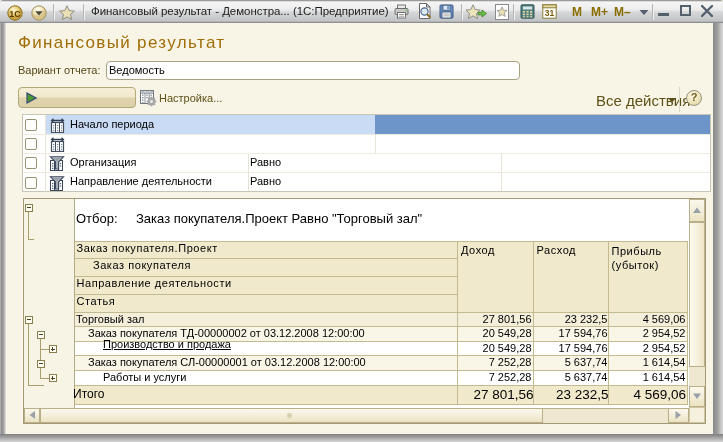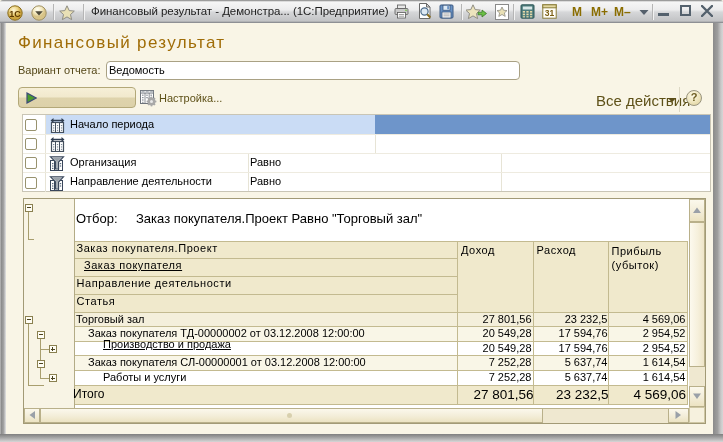--- a/index.html
+++ b/index.html
@@ -264,21 +264,21 @@
 <div class="abs" style="left:75px;top:340.7px;width:613px;height:1px;background:#c3ba90;"></div>
 <div class="abs" style="left:75px;top:355.3px;width:613px;height:1px;background:#c3ba90;"></div>
 <div class="abs" style="left:75px;top:369.9px;width:613px;height:1px;background:#c3ba90;"></div>
 <div class="abs" style="left:75px;top:384.5px;width:613px;height:1px;background:#c3ba90;"></div>
 <div class="abs" style="left:75px;top:404px;width:613px;height:1px;background:#c3ba90;"></div>
 
 <div class="abs" style="left:76px;top:210.5px;font-size:13px;color:#000;">Отбор:</div>
 <div class="abs" style="left:136px;top:210.5px;font-size:13px;color:#000;">Заказ покупателя.Проект Равно "Торговый зал"</div>
 
 <div class="abs rt" style="left:76.5px;top:240.5px;height:17.8px;line-height:14px;letter-spacing:0.55px;">Заказ покупателя.Проект</div>
-<div class="abs rt" style="left:84px;top:258.3px;height:17.8px;line-height:14px;letter-spacing:0.55px;text-decoration:underline;">Заказ покупателя</div>
+<div class="abs rt" style="left:93px;top:258.3px;height:17.8px;line-height:14px;letter-spacing:0.55px;">Заказ покупателя</div>
 <div class="abs rt" style="left:76.5px;top:276.1px;height:17.8px;line-height:14px;letter-spacing:0.55px;">Направление деятельности</div>
 <div class="abs rt" style="left:76.5px;top:293.9px;height:17.6px;line-height:14px;letter-spacing:0.55px;">Статья</div>
 <div class="abs rt" style="left:461px;top:244px;letter-spacing:0.55px;">Доход</div>
 <div class="abs rt" style="left:536.5px;top:244px;letter-spacing:0.55px;">Расход</div>
 <div class="abs rt" style="left:611.5px;top:244px;line-height:14px;letter-spacing:0.55px;">Прибыль<br>(убыток)</div>
 
 <div class="abs rt" style="left:76px;top:311.5px;height:14.6px;line-height:14.6px;">Торговый зал</div>
 <div class="abs rt" style="left:88px;top:326.1px;height:14.6px;line-height:14.6px;">Заказ покупателя ТД-00000002 от 03.12.2008 12:00:00</div>
 <div class="abs rt" style="left:103px;top:337px;height:26px;line-height:14.6px;text-decoration:underline;">Производство и продажа</div>
 <div class="abs rt" style="left:88px;top:355.3px;height:14.6px;line-height:14.6px;">Заказ покупателя СЛ-00000001 от 03.12.2008 12:00:00</div>

